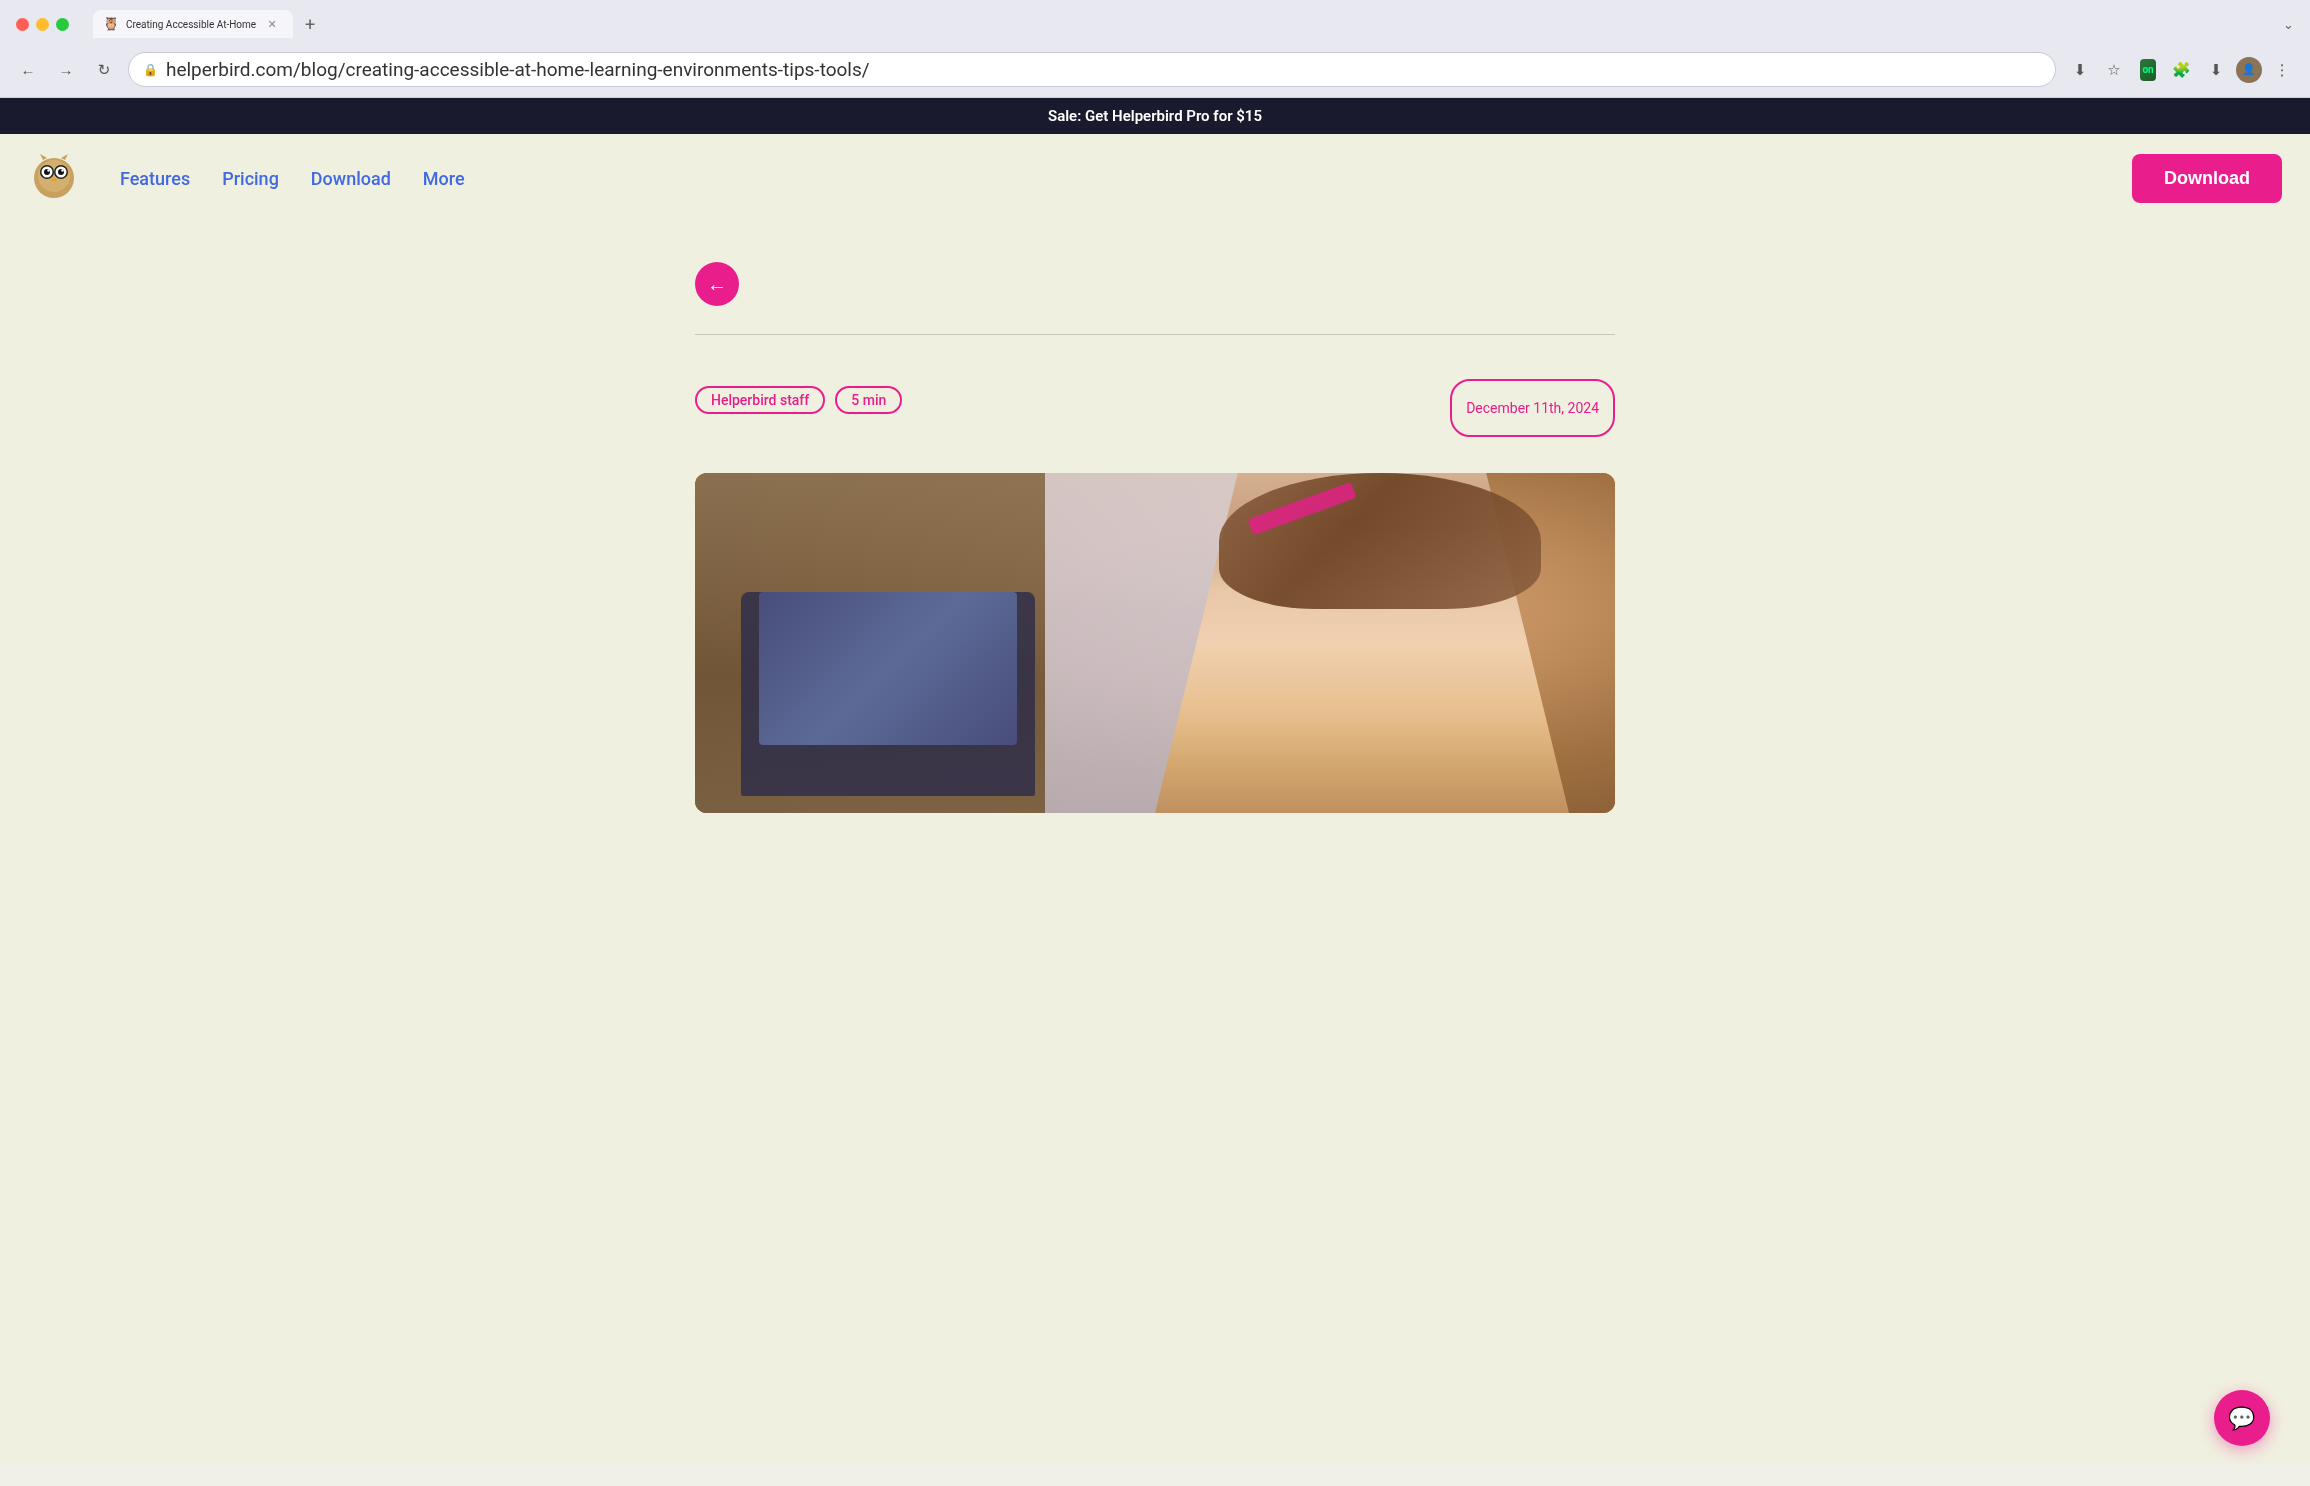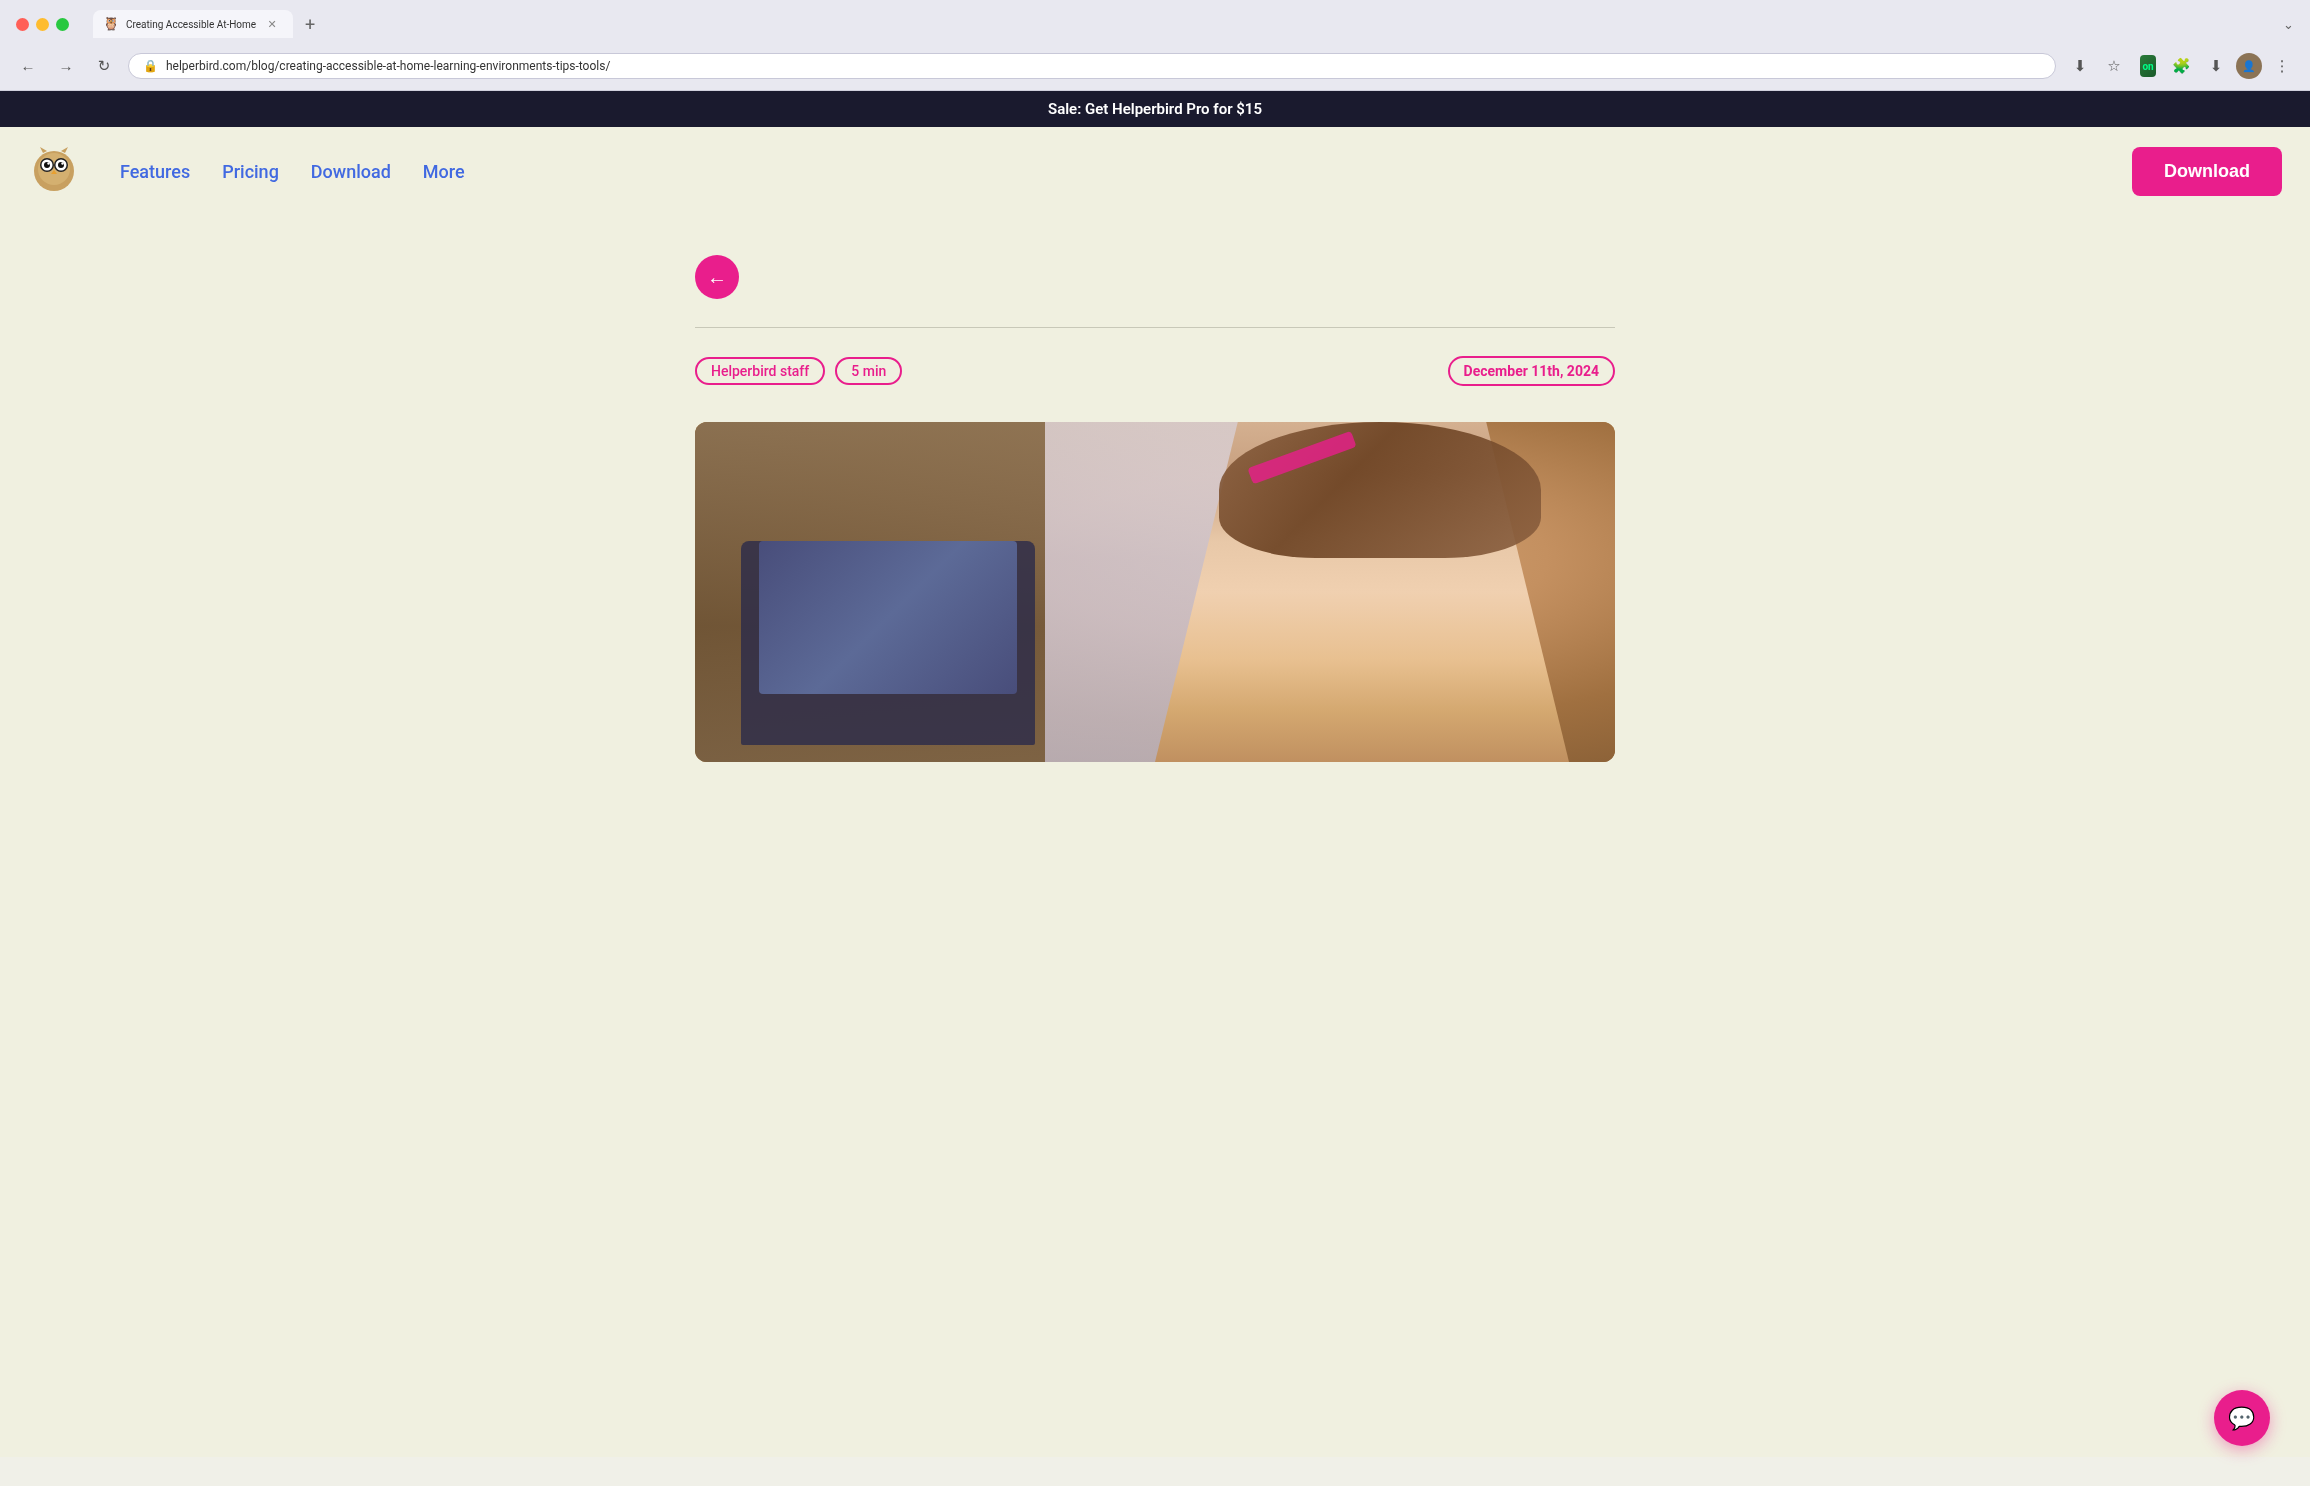--- a/index.html
+++ b/index.html
@@ -133,21 +133,21 @@
       border: 1px solid #c8c8d8;
     }
 
     .address-icon {
       color: #888;
       font-size: 12px;
     }
 
     .address-text {
       flex: 1;
-      font-size: 12px;
+      font-size: 19px;
       color: #333;
     }
 
     .toolbar-actions {
       display: flex;
       align-items: center;
       gap: 6px;
     }
 
     .toolbar-action-btn {
@@ -283,24 +283,25 @@
       color: #e91e8c;
       padding: 4px 14px;
       border-radius: 20px;
       font-size: 14px;
       font-weight: 500;
     }
 
     .meta-date {
       border: 2px solid #e91e8c;
       color: #e91e8c;
-      padding: 5px 14px;
+      padding: 19px 14px;
       border-radius: 20px;
       font-size: 14px;
-      font-weight: 700;
+      font-weight: 400;
+      margin-top: 16px;
     }
 
     .article-image {
       width: 100%;
       height: 340px;
       border-radius: 12px;
       overflow: hidden;
       background: #c8b89a;
       position: relative;
     }

